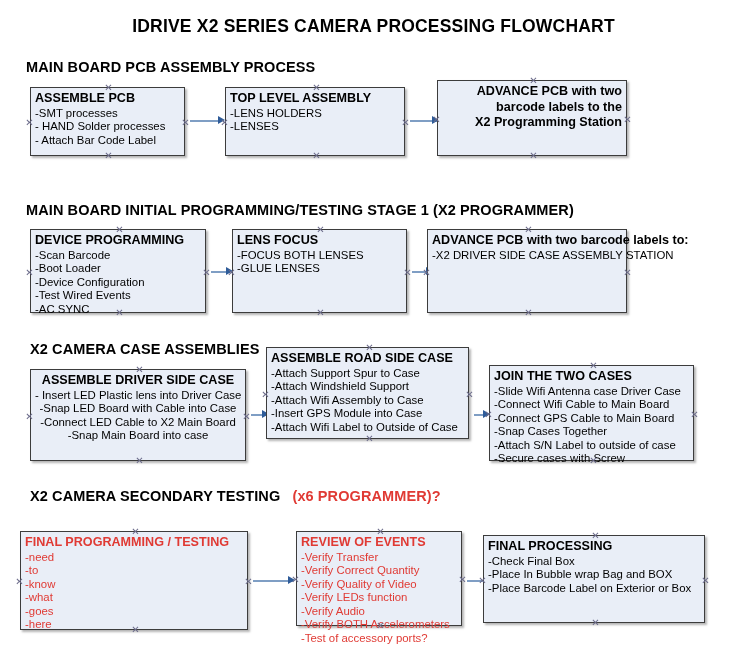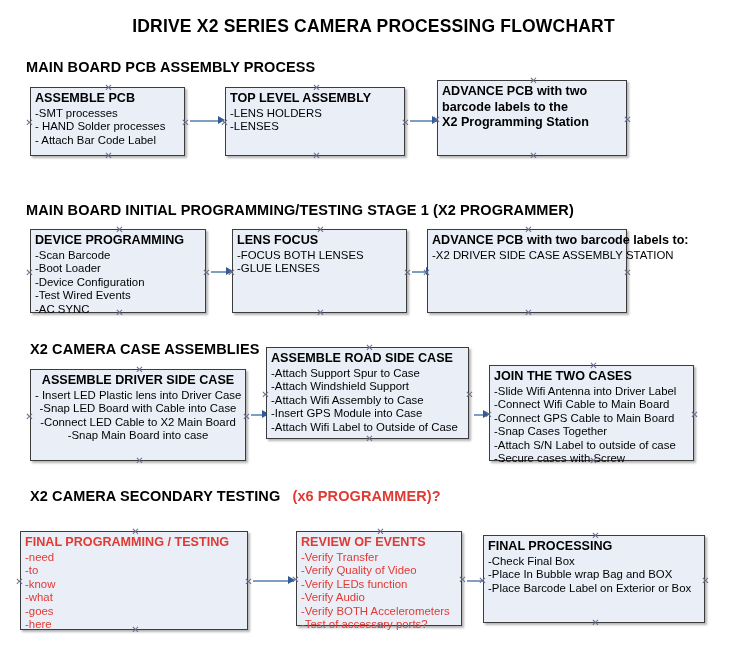--- a/index.html
+++ b/index.html
@@ -84,21 +84,21 @@
     <div class="ln">-LENSES</div>
     <span class="hx" style="left:86px;top:-5px;"></span>
     <span class="hx" style="left:86px;bottom:-5px;"></span>
     <span class="hx" style="left:-6px;top:30px;"></span>
     <span class="hx" style="right:-6px;top:30px;"></span>
   </div>
 
   <div class="conn" style="left:410px;top:120px;width:27px;"></div>
   <div class="arrow" style="left:432px;top:116px;"></div>
 
-  <div class="box boldall" style="left:437px;top:80px;width:190px;height:76px;">
+  <div class="box boldall" style="left:437px;top:80px;width:190px;height:76px;text-align:right;">
     <div class="hd">ADVANCE PCB with two</div>
     <div class="ln">barcode labels to the</div>
     <div class="ln"> X2 Programming Station</div>
     <span class="hx" style="left:91px;top:-5px;"></span>
     <span class="hx" style="left:91px;bottom:-5px;"></span>
     <span class="hx" style="left:-6px;top:34px;"></span>
     <span class="hx" style="right:-6px;top:34px;"></span>
   </div>
 
   <div class="section-head" style="left:26px;top:202px;">
@@ -173,21 +173,21 @@
     <span class="hx" style="left:98px;bottom:-5px;"></span>
     <span class="hx" style="left:-6px;top:42px;"></span>
     <span class="hx" style="right:-6px;top:42px;"></span>
   </div>
 
   <div class="conn" style="left:474px;top:414px;width:14px;"></div>
   <div class="arrow" style="left:483px;top:410px;"></div>
 
   <div class="box" style="left:489px;top:365px;width:205px;height:96px;">
     <div class="hd">JOIN THE TWO CASES</div>
-    <div class="ln">-Slide Wifi Antenna into Driver Label</div>
+    <div class="ln">-Slide Wifi Antenna case Driver Case</div>
     <div class="ln">-Connect Wifi Cable to Main Board</div>
     <div class="ln">-Connect GPS Cable to Main Board</div>
     <div class="ln">-Snap Cases Together</div>
     <div class="ln">-Attach S/N Label to outside of case</div>
     <div class="ln">-Secure cases with Screw</div>
     <span class="hx" style="left:99px;top:-5px;"></span>
     <span class="hx" style="left:99px;bottom:-5px;"></span>
     <span class="hx" style="left:-6px;top:44px;"></span>
     <span class="hx" style="right:-6px;top:44px;"></span>
   </div>
@@ -210,20 +210,21 @@
     <span class="hx" style="left:-6px;top:45px;"></span>
     <span class="hx" style="right:-6px;top:45px;"></span>
   </div>
 
   <div class="conn" style="left:253px;top:580px;width:40px;"></div>
   <div class="arrow" style="left:288px;top:576px;"></div>
 
   <div class="box red" style="left:296px;top:531px;width:166px;height:95px;">
     <div class="hd">REVIEW OF EVENTS</div>
     <div class="ln">-Verify Transfer</div>
+    <div class="ln">-Verify Correct Quantity</div>
     <div class="ln">-Verify Quality of Video</div>
     <div class="ln">-Verify LEDs function</div>
     <div class="ln">-Verify Audio</div>
     <div class="ln">-Verify BOTH Accelerometers</div>
     <div class="ln">-Test of accessory ports?</div>
     <span class="hx" style="left:79px;top:-5px;"></span>
     <span class="hx" style="left:79px;bottom:-5px;"></span>
     <span class="hx" style="left:-6px;top:43px;"></span>
     <span class="hx" style="right:-6px;top:43px;"></span>
   </div>

